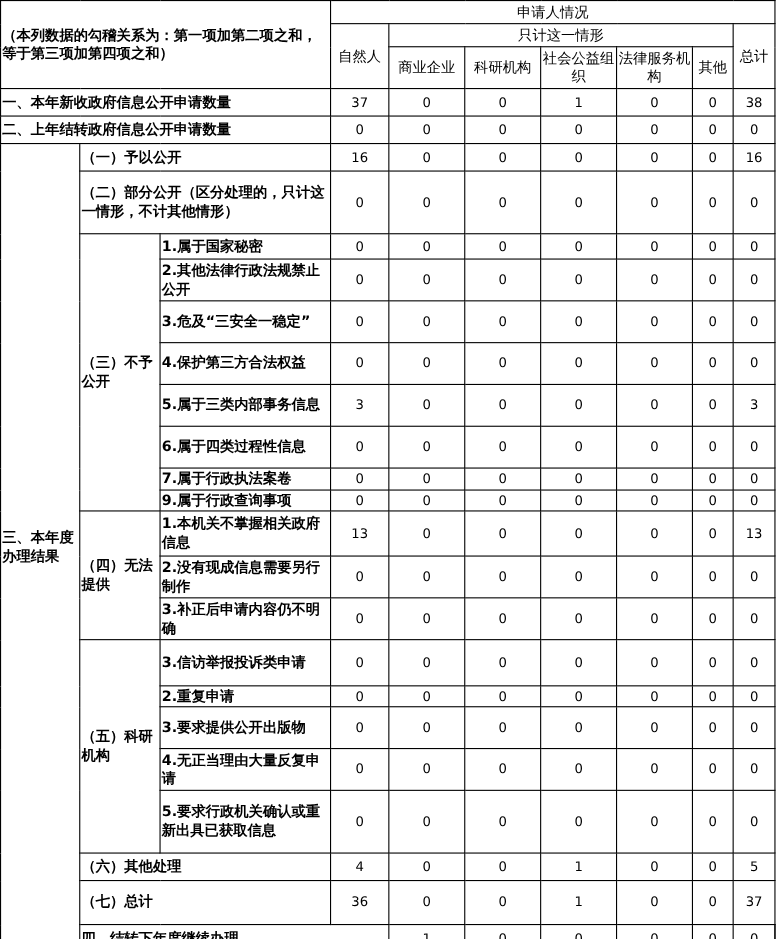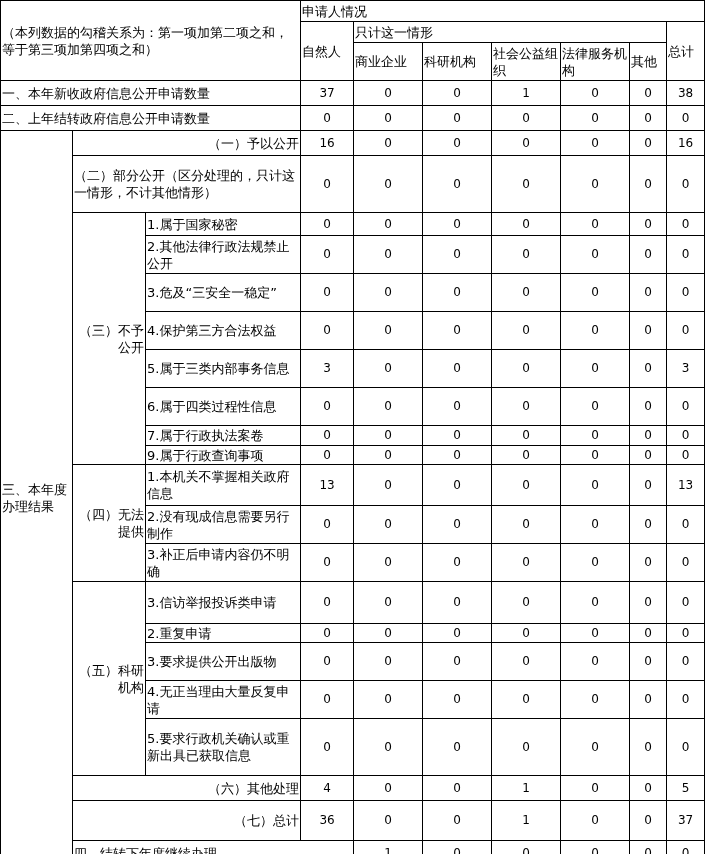--- a/index.html
+++ b/index.html
@@ -12,23 +12,23 @@
     font-size: 13px;
     line-height: 17px;
   }
   table.report td {
     border: 1px solid #000;
     padding: 0 1px;
     vertical-align: middle;
     overflow: hidden;
   }
   td.num { text-align: center; font-size: 12px; }
-  td.hdr { text-align: left; }
-  td.left { text-align: left; }
-  td.pad { padding-left: 8px; text-align: right; }
+  td.hdr { text-align: center; }
+  td.left { text-align: left; font-weight: bold; }
+  td.pad { padding-left: 8px; }
 </style>
 </head>
 <body>
 
 <table class="report">
   <colgroup>
     <col style="width:72px">
       <col style="width:73px">
       <col style="width:155px">
     <col style="width:53px">

